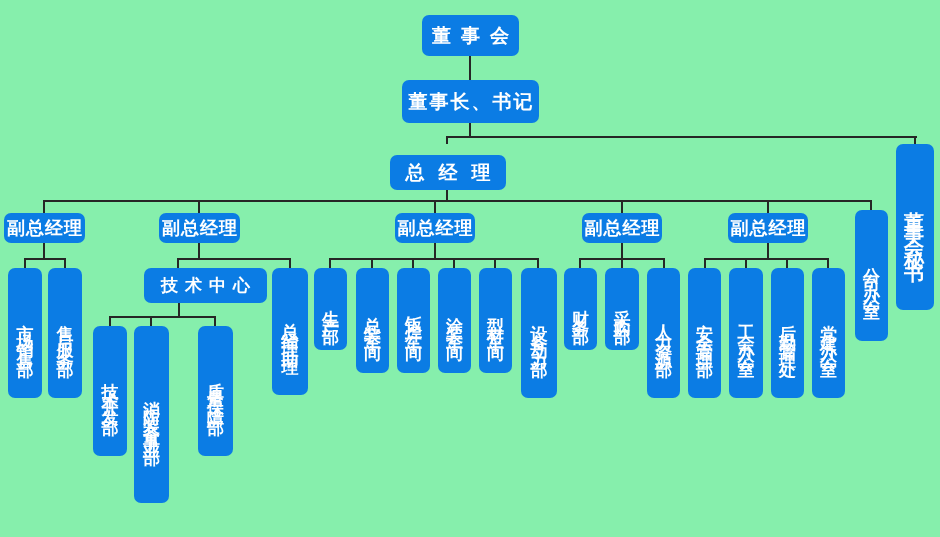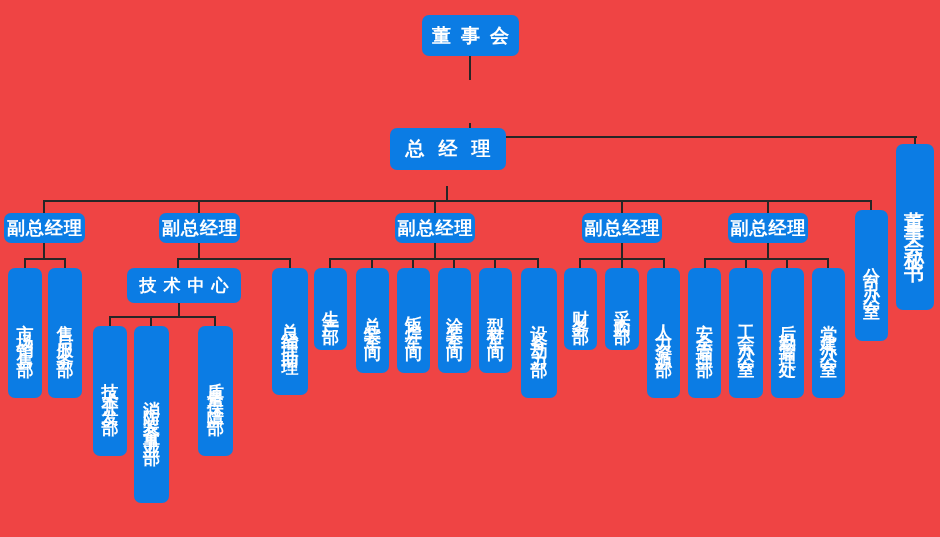--- a/index.html
+++ b/index.html
@@ -1,17 +1,17 @@
 <!DOCTYPE html>
 <html><head>
 <meta charset="utf-8">
 <style>
   html,body { margin:0; padding:0; background:#ffffff; }
   .canvas {
-    position:relative; width:940px; height:537px; background:#ef4444;
+    position:relative; width:940px; height:537px; background:#86efac;
     font-family:"Liberation Sans","DejaVu Sans",sans-serif; overflow:hidden;
   }
   .node {
     position:absolute; background:#0b7ce4; color:#ffffff; border-radius:7px;
     display:flex; align-items:center; justify-content:center;
     font-weight:bold; box-sizing:border-box;
   }
   .node-h span { white-space:nowrap; display:block; }
   .f19 { font-size:19px; }
   .f17 { font-size:17px; }
@@ -85,39 +85,42 @@
   <div class="line v" style="left:767px;top:243px;height:16px"></div>
   <div class="line h" style="left:705px;top:258px;width:124px"></div>
   <div class="line v" style="left:704px;top:258px;height:10px"></div>
   <div class="line v" style="left:745px;top:258px;height:10px"></div>
   <div class="line v" style="left:786px;top:258px;height:10px"></div>
   <div class="line v" style="left:827px;top:258px;height:10px"></div>
 
   <div class="node node-h" style="left:422px;top:15px;width:97px;height:41px">
     <span class="f19 sp10">董事会</span>
   </div>
-  <div class="node node-h" style="left:390px;top:128px;width:116px;height:42px">
+  <div class="node node-h" style="left:402px;top:80px;width:137px;height:43px">
+    <span class="f19 sp2">董事长、书记</span>
+  </div>
+  <div class="node node-h" style="left:390px;top:155px;width:116px;height:35px">
     <span class="f19 sp14">总经理</span>
   </div>
   <div class="node node-h" style="left:4px;top:213px;width:81px;height:30px">
     <span class="f16 sp1">副总经理</span>
   </div>
   <div class="node node-h" style="left:159px;top:213px;width:81px;height:30px">
     <span class="f16 sp1">副总经理</span>
   </div>
   <div class="node node-h" style="left:395px;top:213px;width:80px;height:30px">
     <span class="f16 sp1">副总经理</span>
   </div>
   <div class="node node-h" style="left:582px;top:213px;width:80px;height:30px">
     <span class="f16 sp1">副总经理</span>
   </div>
   <div class="node node-h" style="left:728px;top:213px;width:80px;height:30px">
     <span class="f16 sp1">副总经理</span>
   </div>
-  <div class="node node-h" style="left:127px;top:268px;width:114px;height:35px">
+  <div class="node node-h" style="left:144px;top:268px;width:123px;height:35px">
     <span class="f17 sp7">技术中心</span>
   </div>
 
   <div class="node" style="left:8px;top:268px;width:34px;height:130px">
     <span class="vlabel">市场销售部</span>
   </div>
   <div class="node" style="left:48px;top:268px;width:34px;height:130px">
     <span class="vlabel">售后服务部</span>
   </div>
   <div class="node" style="left:272px;top:268px;width:36px;height:127px">

